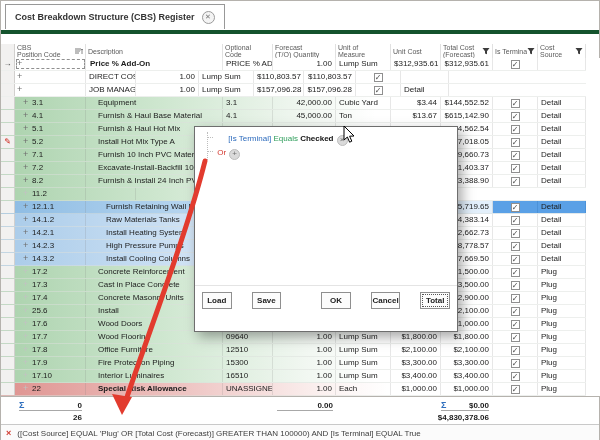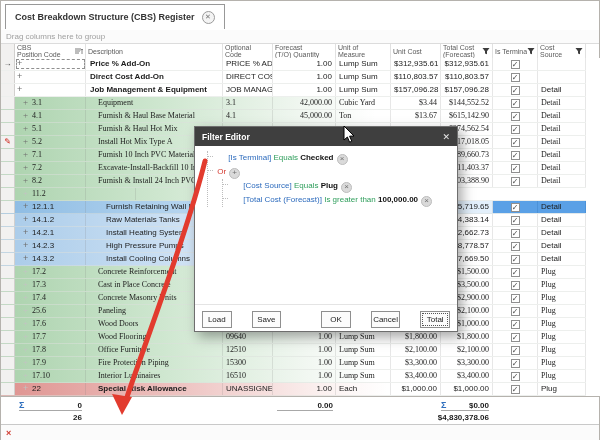--- a/index.html
+++ b/index.html
@@ -24,21 +24,21 @@
   
   .rows{position:absolute;left:0;top:57px;width:600px;height:338px;overflow:hidden;background:#fff;}
   .row{display:flex;height:13px;box-sizing:border-box;border-bottom:1px solid rgba(220,224,220,.5);width:585px;}
   .cell{box-sizing:border-box;border-right:1px solid rgba(120,120,120,.18);font-size:8px;line-height:12px;padding:0 3px;white-space:nowrap;overflow:hidden;color:#1c1c1c;}
   .num{text-align:right;}
   .ctr{text-align:center;padding:0;}
   .ind{width:14px;background:#f2f1f0;border-right:1px solid #d2d0ce;font-size:8px;line-height:12px;text-align:center;color:#444;padding:0;flex:0 0 auto;}
   .ind .pencil{color:#cf2b20;font-size:8px;}
   .plus{display:inline-block;width:7px;color:#6f6f6f;font-size:9px;line-height:11px;margin-right:2px;}
   .plus.dim{color:#c2c2c2;}
-  .t-green{background:linear-gradient(90deg,#abd2ad 0%,#cfe7d0 28%,#f1f7f1 52%,#ffffff 64%);font-family:Liberation Serif, serif;}
+  .t-green{background:linear-gradient(90deg,#abd2ad 0%,#cfe7d0 28%,#f1f7f1 52%,#ffffff 64%);}
   .t-blue{background:linear-gradient(90deg,#a9cbe9 0%,#cadff3 28%,#eef5fc 52%,#ffffff 64%);}
   .t-red{background:linear-gradient(90deg,#de928f 0%,#edc2c0 30%,#fbf1f0 55%,#ffffff 66%);}
   .t-sel{background:linear-gradient(90deg,#8cbbe3 0%,#b3d3ee 30%,#dcecfa 60%,#e9f3fc 100%);}
   .t-sel .cell-term,.t-sel .cell-src{background:#5aa0e6;border-right-color:#4c92d8;}
   .bold{font-weight:bold;}
   .focus-cell{outline:1px dashed #8f8f8f;outline-offset:-2px;}
   .cb{display:inline-block;width:9px;height:9px;box-sizing:border-box;border:1px solid #8f8f8f;background:#fff;font-size:8px;line-height:7px;color:#4a4a4a;vertical-align:middle;margin-top:1px;}
 
   
   .summary{position:absolute;left:0;top:395px;right:0;height:26px;border-top:1px solid #b5b2ad;background:#fff;font-size:8px;}
@@ -59,43 +59,40 @@
   .dlg-body{position:relative;height:187px;font-size:8px;}
   .f-tree{padding:5px 6px 0 5px;line-height:13px;white-space:nowrap;}
   .f-op{color:#d43a31;}
   .f-field{color:#2d6bbd;margin-left:11px;}
   .f-word{color:#2e9e5b;}
   .f-val{color:#111;font-weight:bold;}
   .circle-ic{display:inline-block;width:9px;height:9px;border-radius:50%;background:#dadada;border:1px solid #bdbdbd;color:#6f6f6f;font-size:8px;line-height:8px;text-align:center;vertical-align:-1px;margin-left:3px;box-sizing:content-box;}
   .f-children{margin-left:7px;border-left:1px dotted #bdbdbd;}
   .f-node::before{content:"";display:inline-block;width:5px;border-top:1px dotted #bdbdbd;vertical-align:3px;margin-right:2px;}
   .f-root::before{display:none;}
-  .dlg-buttons{position:absolute;left:0;right:0;bottom:0;height:29px;border-top:1px solid #e4e4e4;display:flex;align-items:center;gap:20px;padding:0 7px;box-sizing:border-box;}
+  .dlg-buttons{position:absolute;left:0;right:0;bottom:0;height:29px;border-top:1px solid #e4e4e4;display:flex;align-items:center;gap:20px;padding:0 7px;box-sizing:border-box;font-weight:bold;}
   .dlg-btn{width:45px;height:17px;box-sizing:border-box;border:1px solid #8f8f8f;background:#fcfcfc;font-size:8px;color:#222;text-align:center;line-height:15px;}
   .btn-spacer{flex:1;}
   .btn-focus{outline:1px dotted #555;outline-offset:-3px;}
 
   .overlay{position:absolute;inset:0;pointer-events:none;}
   .z50{z-index:50;} .z60{z-index:60;}
 </style>
 </head>
 <body>
 
 <div class="app">
 
   <div class="tabbar">
     <div class="tab">
       <span>Cost Breakdown Structure (CBS) Register</span>
       <span class="tab-close">✕</span>
     </div>
   </div>
 
-  <div class="group-panel">
-    <span>Drag columns here to group</span>
-  </div>
 
   <div class="header-row" id="headerRow">
     <div class="hcell h-ind"></div>
   <div class="hcell" style="width: 71px;">
         <div class="htxt">CBS<br>Position Code</div>
         <svg class="icon-svg" width="9" height="8" viewBox="0 0 9 8">
           <path d="M1 6h4M1 4h5M1 2h6" stroke="#7a7a7a" stroke-width="1" fill="none"></path>
           <path d="M8 7V2M6.7 3.4 8 2l1.3 1.4" stroke="#7a7a7a" stroke-width="0.9" fill="none"></path>
         </svg>
       </div>
@@ -143,33 +140,31 @@
         <div class="cell cell-qty num" style="width: 63px;">1.00</div>
         <div class="cell cell-uom" style="width: 55px;">Lump Sum</div>
         <div class="cell cell-unit num" style="width: 50px;">$312,935.61</div>
         <div class="cell cell-total num" style="width: 52px;">$312,935.61</div>
         <div class="cell cell-term ctr" style="width: 45px;"><span class="cb">✓</span></div>
         <div class="cell cell-src" style="width: 48px;"></div>
       </div>
       <div class="row">
         <div class="cell ind"></div>
         <div class="cell cell-code" style="width: 71px; padding-left: 2px;"><span class="plus">+</span><span></span></div>
-        <div class="cell cell-desc bold" style="width: 137px; padding-left: 4px;"><span>Direct Cost Add-On</span></div>
         <div class="cell cell-opt" style="width: 50px;">DIRECT COST ...</div>
         <div class="cell cell-qty num" style="width: 63px;">1.00</div>
         <div class="cell cell-uom" style="width: 55px;">Lump Sum</div>
         <div class="cell cell-unit num" style="width: 50px;">$110,803.57</div>
         <div class="cell cell-total num" style="width: 52px;">$110,803.57</div>
         <div class="cell cell-term ctr" style="width: 45px;"><span class="cb">✓</span></div>
         <div class="cell cell-src" style="width: 48px;"></div>
       </div>
       <div class="row">
         <div class="cell ind"></div>
         <div class="cell cell-code" style="width: 71px; padding-left: 2px;"><span class="plus">+</span><span></span></div>
-        <div class="cell cell-desc bold" style="width: 137px; padding-left: 4px;"><span>Job Management &amp; Equipment</span></div>
         <div class="cell cell-opt" style="width: 50px;">JOB MANAGEM...</div>
         <div class="cell cell-qty num" style="width: 63px;">1.00</div>
         <div class="cell cell-uom" style="width: 55px;">Lump Sum</div>
         <div class="cell cell-unit num" style="width: 50px;">$157,096.28</div>
         <div class="cell cell-total num" style="width: 52px;">$157,096.28</div>
         <div class="cell cell-term ctr" style="width: 45px;"><span class="cb">✓</span></div>
         <div class="cell cell-src" style="width: 48px;">Detail</div>
       </div>
       <div class="row t-green">
         <div class="cell ind"></div>
@@ -358,21 +353,21 @@
         <div class="cell cell-qty num" style="width: 63px;"></div>
         <div class="cell cell-uom" style="width: 55px;"></div>
         <div class="cell cell-unit num" style="width: 50px;"></div>
         <div class="cell cell-total num" style="width: 52px;">$2,900.00</div>
         <div class="cell cell-term ctr" style="width: 45px;"><span class="cb">✓</span></div>
         <div class="cell cell-src" style="width: 48px;">Plug</div>
       </div>
       <div class="row t-green">
         <div class="cell ind"></div>
         <div class="cell cell-code" style="width: 71px; padding-left: 8px;"><span class="plus dim">+</span><span>25.6</span></div>
-        <div class="cell cell-desc" style="width: 137px; padding-left: 12px;"><span>Paneling</span></div>
+        <div class="cell cell-desc" style="width: 137px; padding-left: 12px;"><span>Install</span></div>
         <div class="cell cell-opt" style="width: 50px;"></div>
         <div class="cell cell-qty num" style="width: 63px;"></div>
         <div class="cell cell-uom" style="width: 55px;"></div>
         <div class="cell cell-unit num" style="width: 50px;"></div>
         <div class="cell cell-total num" style="width: 52px;">$2,100.00</div>
         <div class="cell cell-term ctr" style="width: 45px;"><span class="cb">✓</span></div>
         <div class="cell cell-src" style="width: 48px;">Plug</div>
       </div>
       <div class="row t-green">
         <div class="cell ind"></div>
@@ -464,51 +459,35 @@
     <div class="sum-item" style="left:18px;top:14px;width:63px;justify-content:flex-end;">
       <span class="sum-val">26</span>
     </div>
     <div class="sum-item" style="left:418px;top:14px;width:70px;justify-content:flex-end;">
       <span class="sum-val">$4,830,378.06</span>
     </div>
   </div>
 
   <div class="filterbar">
     <span class="filter-x">×</span>
+    <span>([Cost Source] EQUAL 'Plug' OR [Total Cost (Forecast)] GREATER THAN 100000) AND [Is Terminal] EQUAL True</span>
   </div>
 
   <div class="dialog">
-    <div class="dlg-title">
-      <span>Filter Editor</span>
-      <span class="sp"></span>
-      <span class="dlg-close">✕</span>
-    </div>
     <div class="dlg-body">
       <div class="f-tree">
         <div class="f-children">
           <div class="f-node">
             <span class="f-field">[Is Terminal]</span>
             <span class="f-word">Equals</span>
             <span class="f-val">Checked</span><span class="circle-ic">×</span>
           </div>
           <div class="f-node">
             <span class="f-op">Or</span><span class="circle-ic">+</span>
           </div>
-          <div class="f-children" style="margin-left:14px;">
-            <div class="f-node">
-              <span class="f-field">[Cost Source]</span>
-              <span class="f-word">Equals</span>
-              <span class="f-val">Plug</span><span class="circle-ic">×</span>
-            </div>
-            <div class="f-node">
-              <span class="f-field">[Total Cost (Forecast)]</span>
-              <span class="f-word">Is greater than</span>
-              <span class="f-val">100,000.00</span><span class="circle-ic">×</span>
-            </div>
-          </div>
         </div>
       </div>
       <div class="dlg-buttons">
         <div class="dlg-btn">Load</div>
         <div class="dlg-btn">Save</div>
         <div class="btn-spacer"></div>
         <div class="dlg-btn">OK</div>
         <div class="dlg-btn">Cancel</div>
         <div class="dlg-btn btn-focus">Total</div>
       </div>

